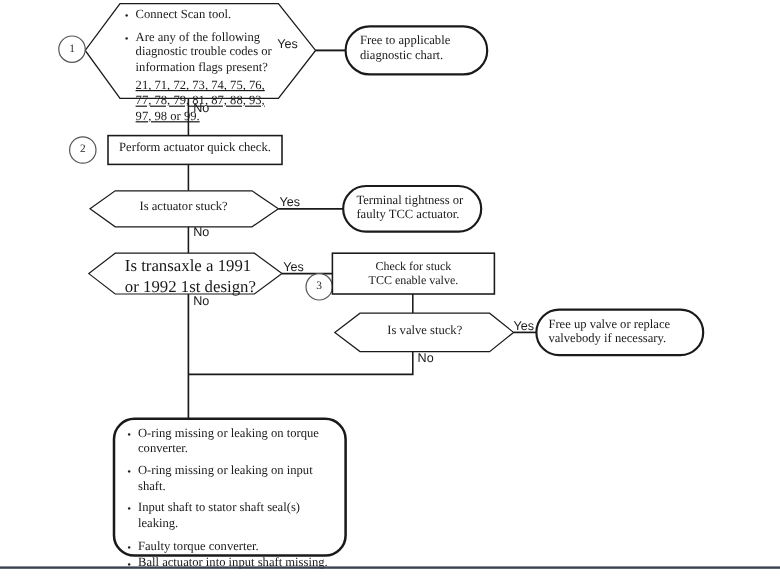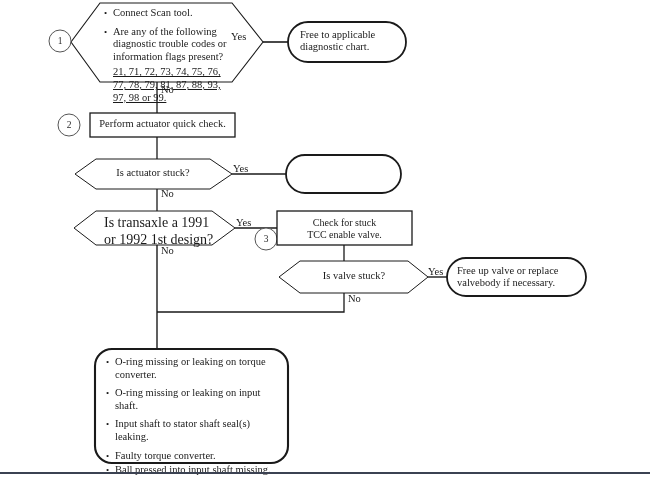--- a/index.html
+++ b/index.html
@@ -30,21 +30,21 @@
     position: absolute;
     font-family: "Liberation Serif", serif;
     color: #1a1a1a;
     line-height: 1.18;
   }
   .center {
     text-align: center;
   }
   .edge-label {
     position: absolute;
-    font-family: Liberation Serif, serif;
+    font-family: Liberation Sans, sans-serif;
     font-size: 10.5px;
     color: #1a1a1a;
   }
   .marker-num {
     position: absolute;
     font-family: "Liberation Serif", serif;
     font-size: 9.5px;
     color: #2a2a2a;
     text-align: center;
     width: 22px;
@@ -152,20 +152,24 @@
 
   <div class="node-text" style="left:300px; top:29px; width:95px; font-size:10.5px;">
     <div>Free to applicable</div>
     <div>diagnostic chart.</div>
   </div>
 
   <div class="node-text center" style="left:96px; top:167px; width:114px; font-size:10.5px;">Is actuator stuck?</div>
 
   <div class="node-text center" style="left:90px; top:118px; width:145px; font-size:10.5px;">Perform actuator quick check.</div>
 
+  <div class="node-text" style="left:297px; top:162px; width:100px; font-size:10.5px;">
+    <div>Terminal tightness or</div>
+    <div>faulty TCC actuator.</div>
+  </div>
 
   <div class="node-text" style="left:104px; top:215px; width:115px; font-size:14px;">
     <div>Is transaxle a 1991</div>
     <div>or 1992 1st design?</div>
   </div>
 
   <div class="node-text center" style="left:277px; top:217px; width:135px; font-size:10px;">
     <div>Check for stuck</div>
     <div>TCC enable valve.</div>
   </div>
@@ -189,21 +193,21 @@
     <div class="bullet-row">
       <span class="bullet-dot">•</span>
       <span class="bullet-body">Input shaft to stator shaft seal(s) leaking.</span>
     </div>
     <div class="bullet-row" style="margin-bottom:2px;">
       <span class="bullet-dot">•</span>
       <span class="bullet-body">Faulty torque converter.</span>
     </div>
     <div class="bullet-row" style="margin-bottom:0;">
       <span class="bullet-dot">•</span>
-      <span class="bullet-body">Ball pressed into input shaft missing.</span>
+      <span class="bullet-body">Ball actuator into input shaft missing.</span>
     </div>
   </div>
 
   <div class="edge-label" style="left:231px; top:31px;">Yes</div>
   <div class="edge-label" style="left:161px; top:84px;">No</div>
 
   <div class="edge-label" style="left:233px; top:163px;">Yes</div>
   <div class="edge-label" style="left:161px; top:188px;">No</div>
 
   <div class="edge-label" style="left:236px; top:217px;">Yes</div>

